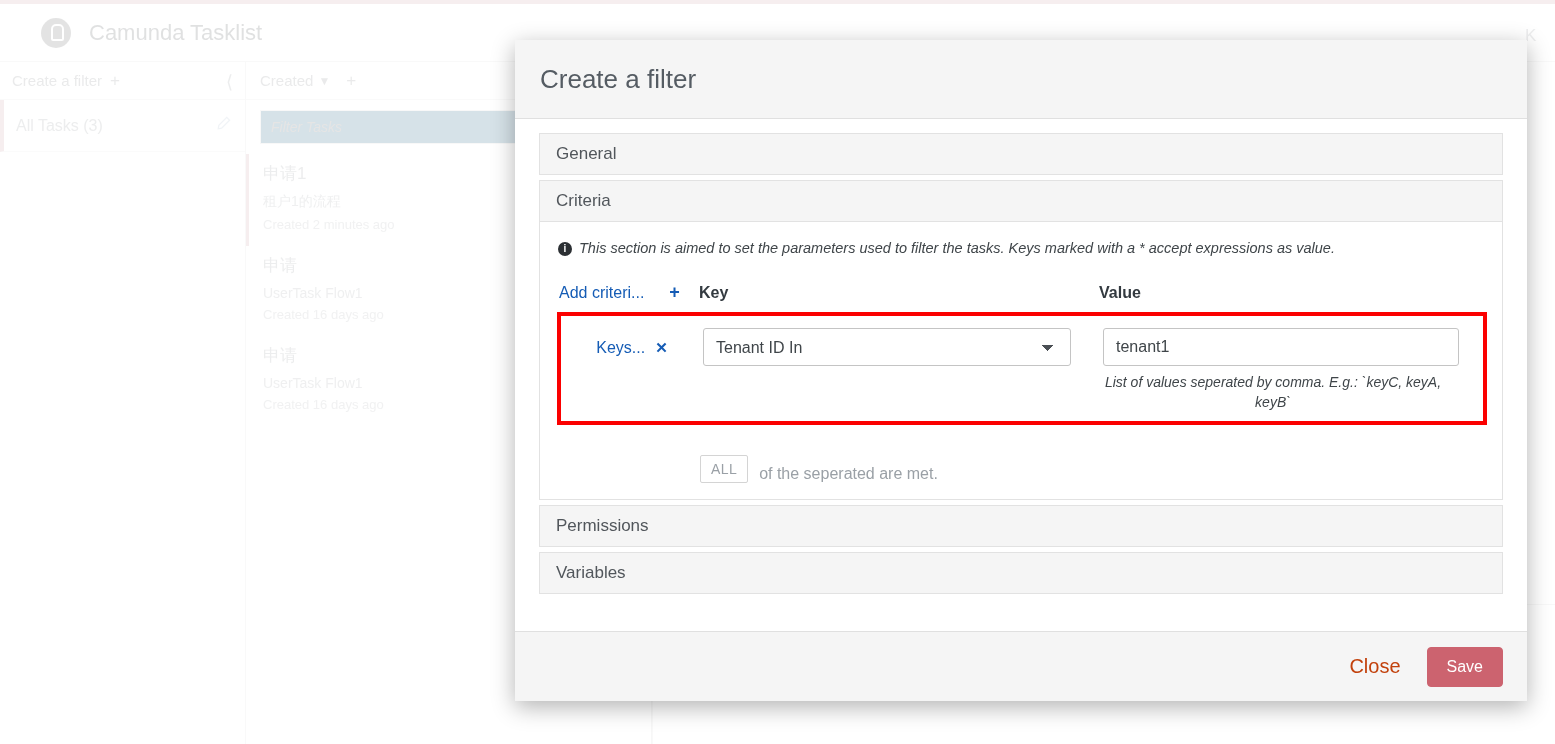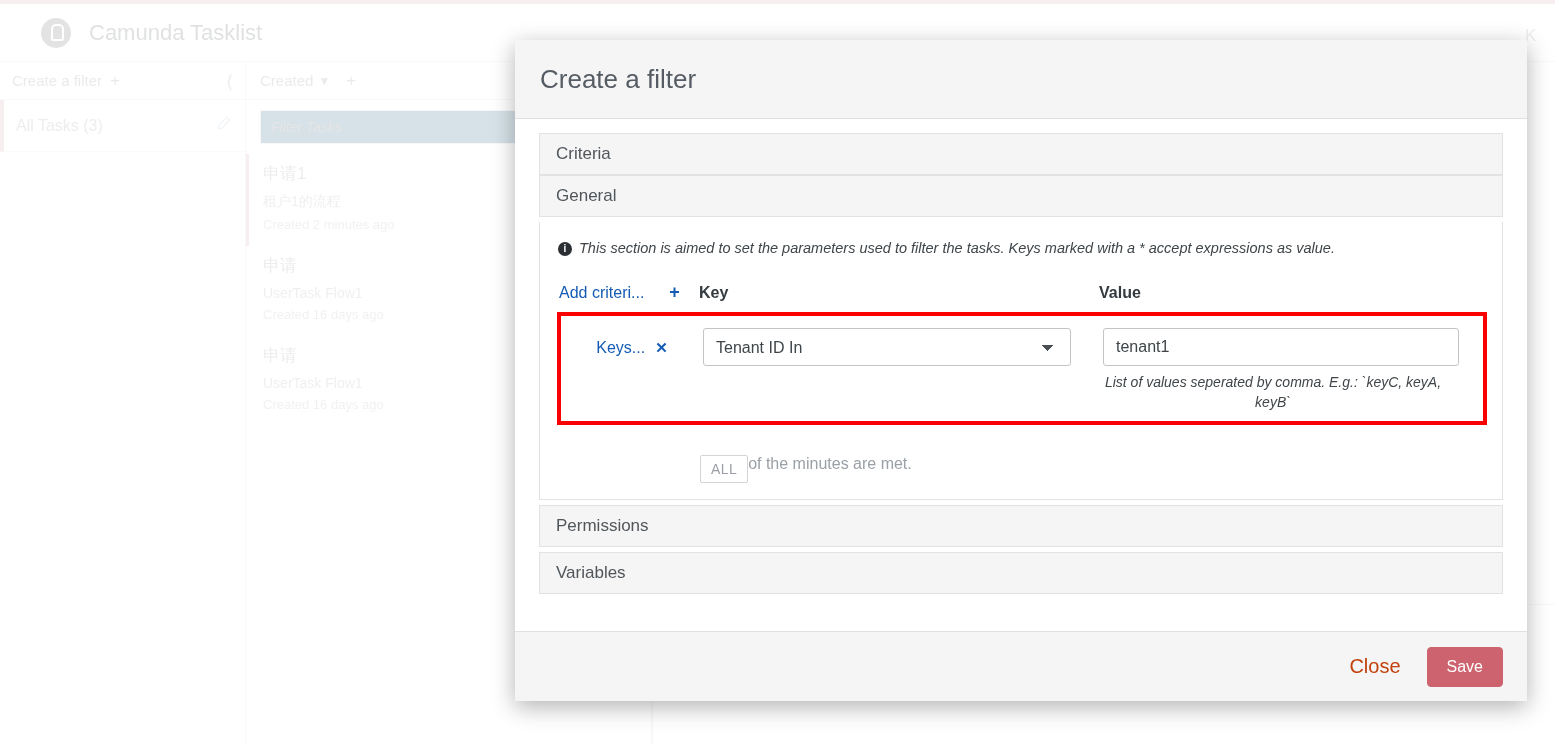--- a/index.html
+++ b/index.html
@@ -351,21 +351,22 @@
     margin-top: 6px;
     font-size: 14px;
     font-style: italic;
     color: #3f4549;
     line-height: 1.45;
     text-align: center;
   }
 
   .all-criteria-row {
     display: flex;
-    align-items: flex-start;
+    align-items: flex-end;
+    gap: 11px;
     margin-top: 30px;
     padding-left: 142px;
   }
   .all-badge {
     border: 1px solid #d4d4d4;
     background: #fff;
     color: #9aa0a6;
     font-size: 14px;
     padding: 5px 10px;
     border-radius: 2px;
@@ -465,26 +466,26 @@
 
 <div class="modal-shadow-layer"></div>
 <div class="modal">
 
   <div class="modal-header">
     <div class="modal-title">Create a filter</div>
   </div>
 
   <div class="modal-body">
 
+    <div class="accordion-head">
+      <span>General</span>
+    </div>
+
     <div class="accordion-head expanded">
       <span>Criteria</span>
-    </div>
-
-    <div class="accordion-head">
-      <span>General</span>
     </div>
 
     <div class="accordion-panel">
 
       <div class="criteria-info">
         <span class="info-badge">i</span>
         <span>This section is aimed to set the parameters used to filter the tasks. Keys marked with a * accept expressions as value.</span>
       </div>
 
       <div class="criteria-grid-head">
@@ -509,21 +510,21 @@
         </div>
 
         <div class="value-cell">
           <input class="value-input" type="text" value="tenant1" style="">
           <div class="value-help">List of values seperated by comma. E.g.: `keyC, keyA, keyB`</div>
         </div>
       </div>
 
       <div class="all-criteria-row">
         <span class="all-badge">ALL</span>
-        <span class="all-text">of the minutes are met.</span>
+        <span class="all-text">of the seperated are met.</span>
       </div>
 
     </div>
 
     <div class="accordion-head" style="margin-top:5px">
       <span>Permissions</span>
     </div>
 
     <div class="accordion-head">
       <span>Variables</span>

